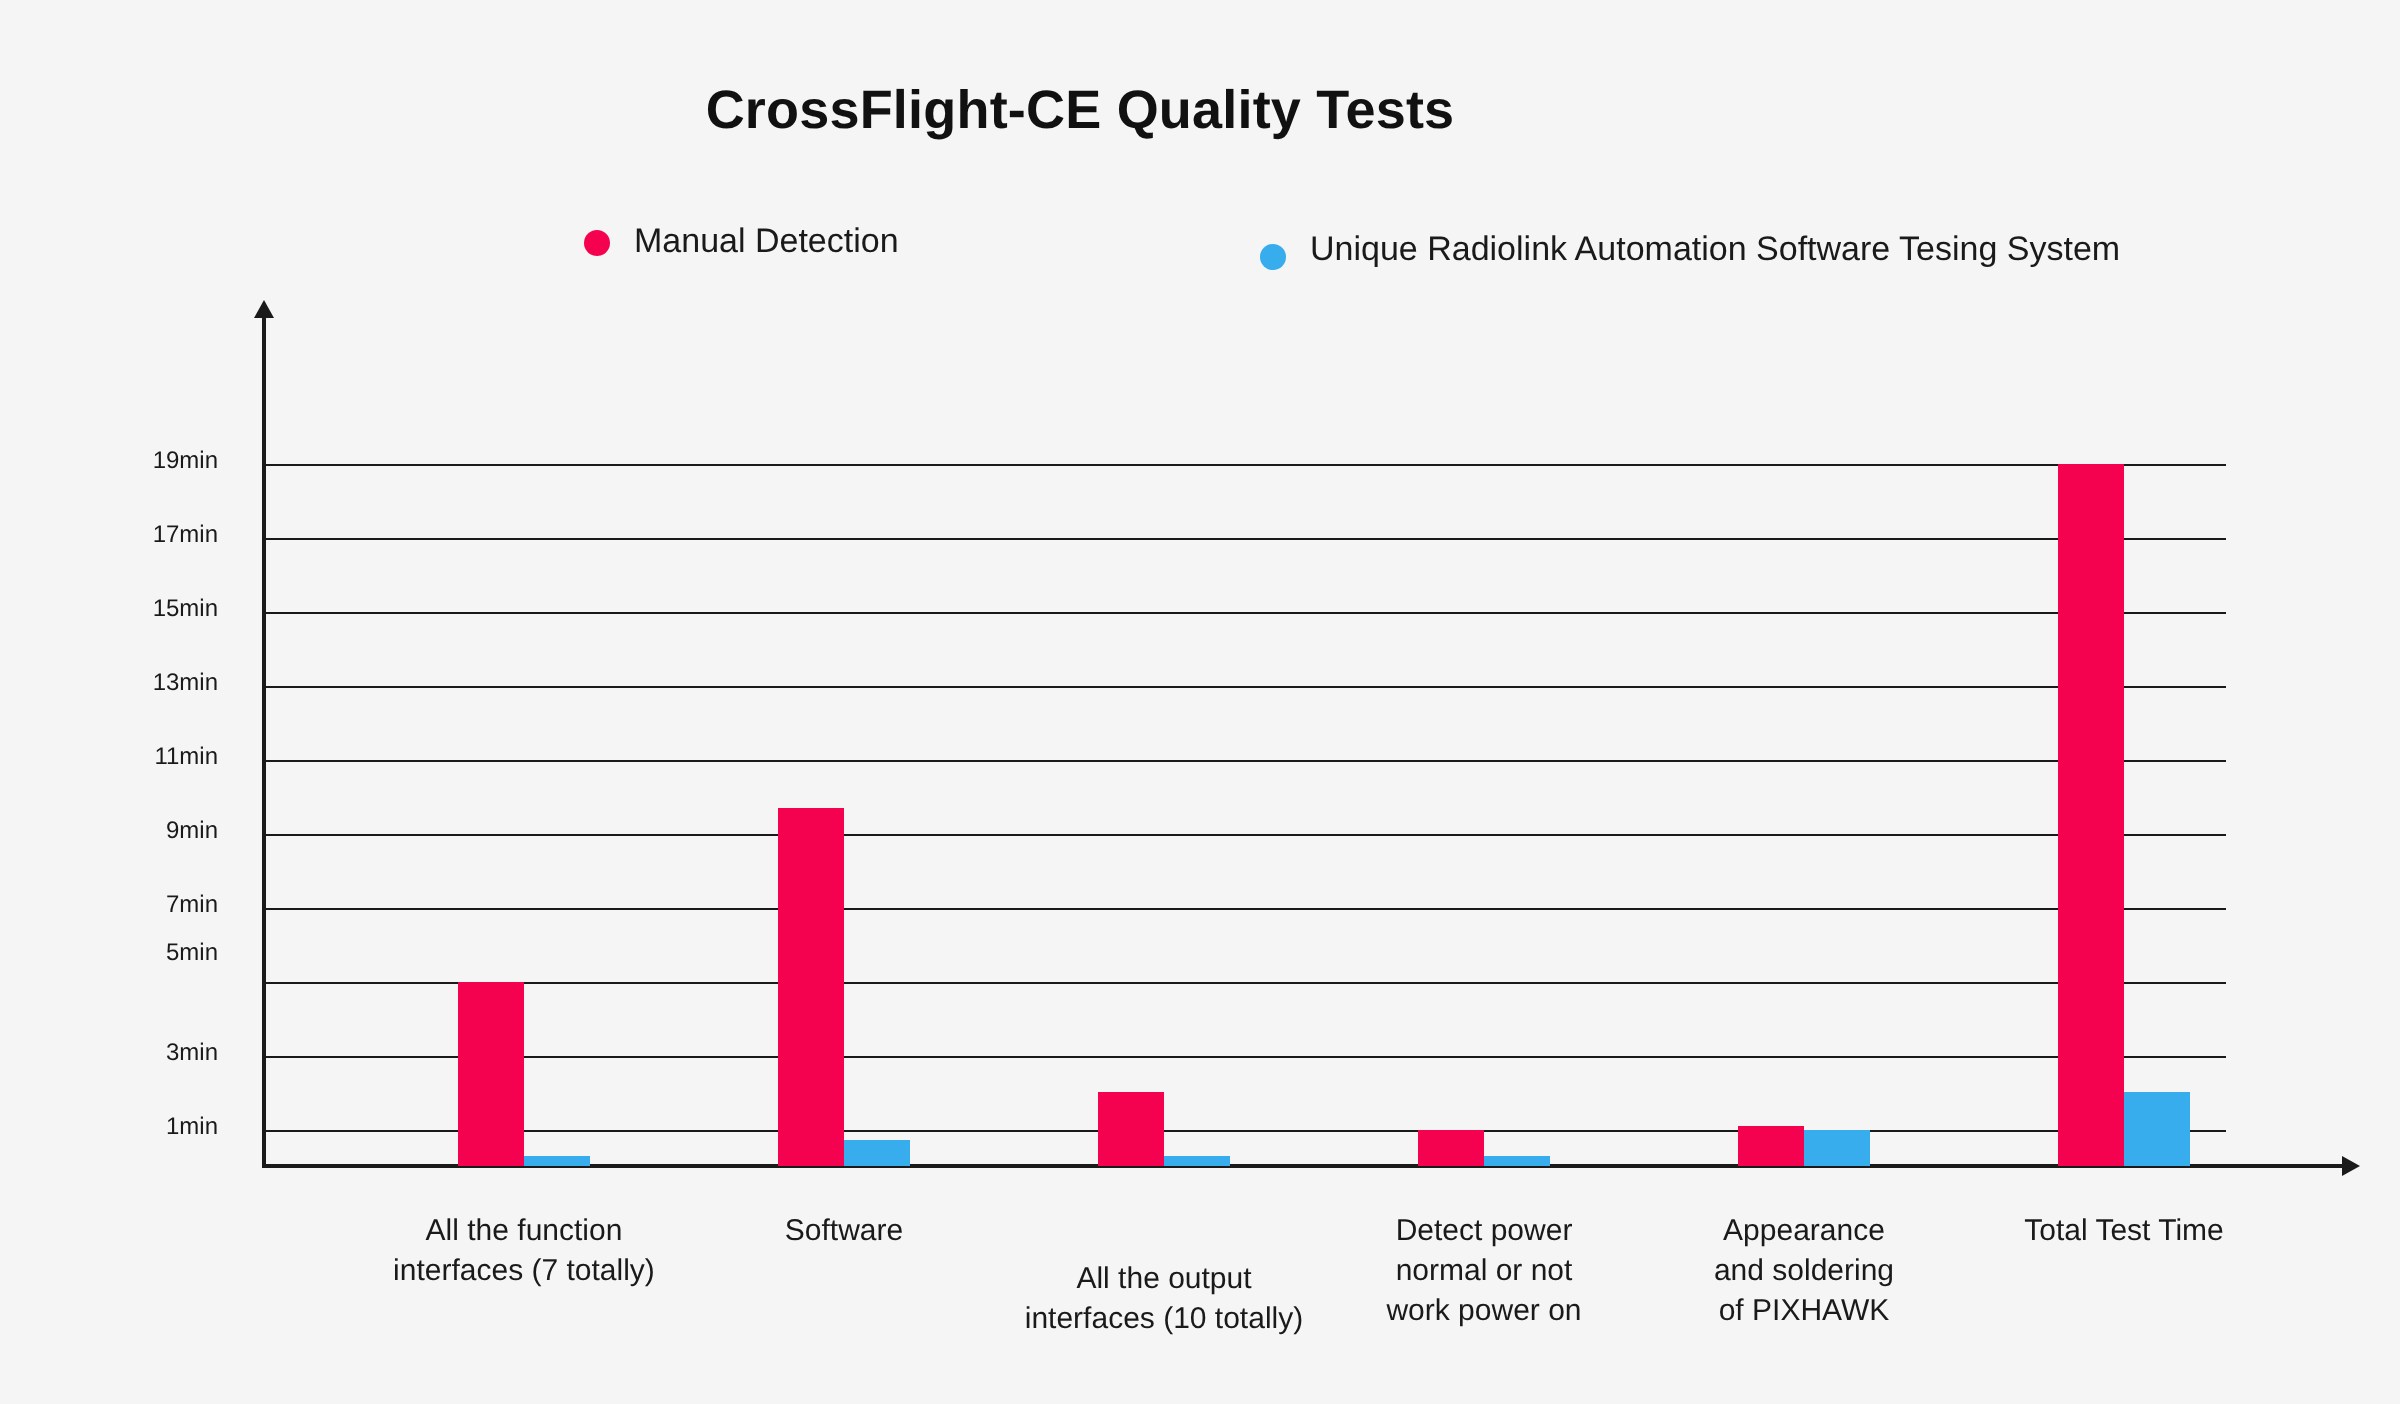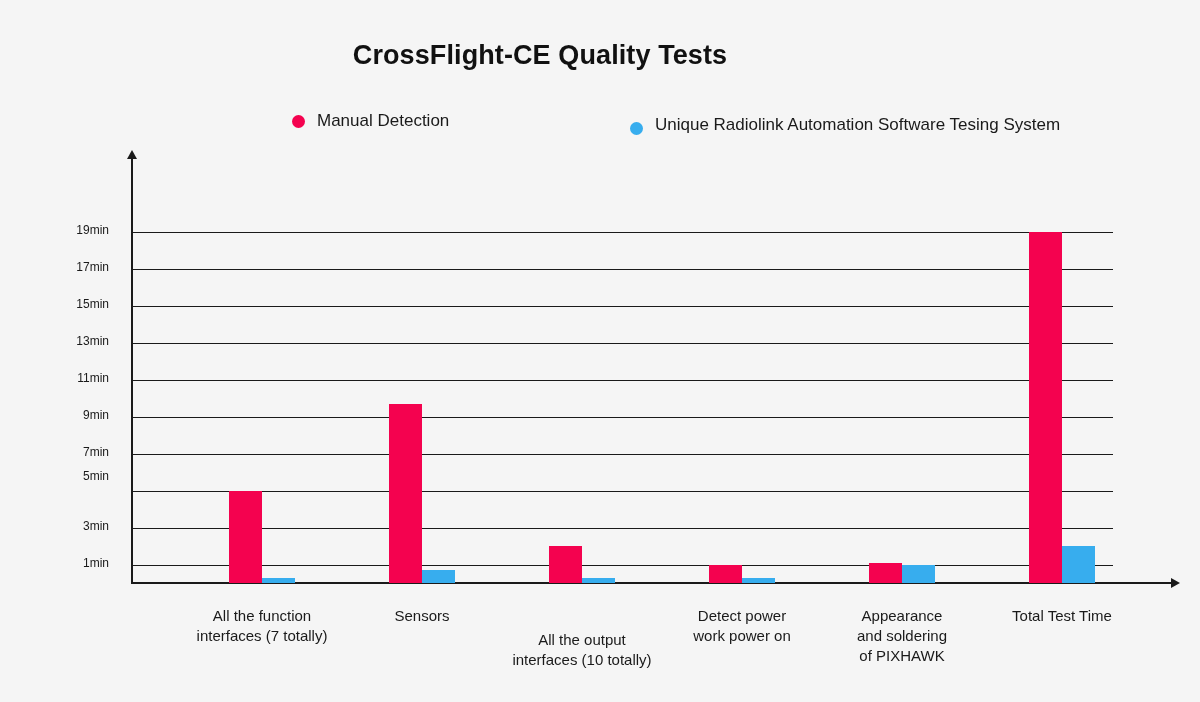--- a/index.html
+++ b/index.html
@@ -203,28 +203,29 @@
           <div class="bar red" title="Manual Detection: 19min" style="height: 351.5px; background: rgb(244, 2, 79);"></div>
           <div class="bar blue" title="Unique Radiolink Automation Software Tesing System: 2min" style="height: 37px; background: rgb(55, 173, 238);"></div>
         </div>
       </div>
     <div id="cat-labels">
         <div class="cat-label" style="left: 31px; width: 200px; text-align: center;">
           <div>All the function</div>
           <div>interfaces (7 totally)</div>
         </div>
         <div class="cat-label" style="left: 191px; width: 200px;">
-          <div>Sensors</div>
+          <div>Software</div>
         </div>
         <div class="cat-label" style="left: 351px; width: 200px; margin-top: 24px;">
           <div>All the output</div>
           <div>interfaces (10 totally)</div>
         </div>
         <div class="cat-label" style="left: 511px; width: 200px;">
           <div>Detect power</div>
+          <div>normal or not</div>
           <div>work power on</div>
         </div>
         <div class="cat-label" style="left: 671px; width: 200px;">
           <div>Appearance</div>
           <div>and soldering</div>
           <div>of PIXHAWK</div>
         </div>
         <div class="cat-label" style="left: 831px; width: 200px;">
           <div>Total Test Time</div>
         </div>

